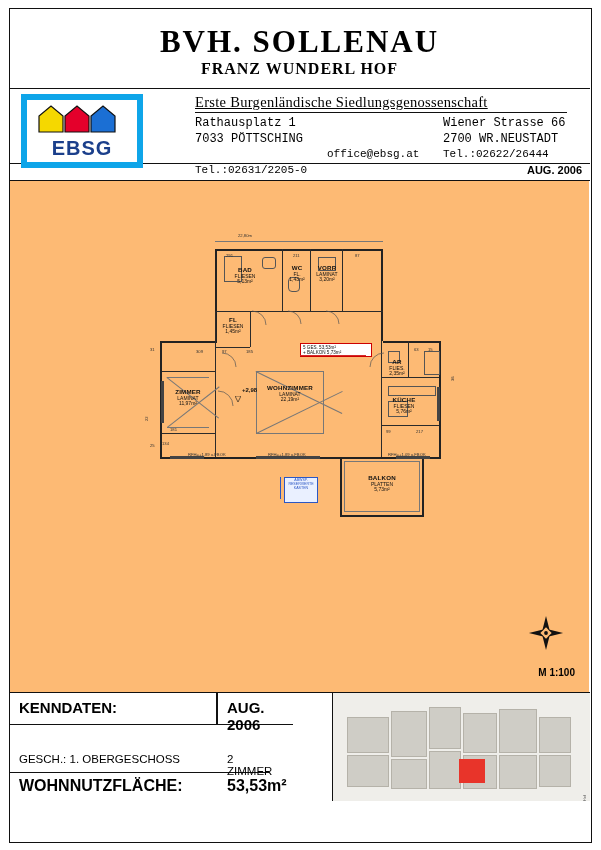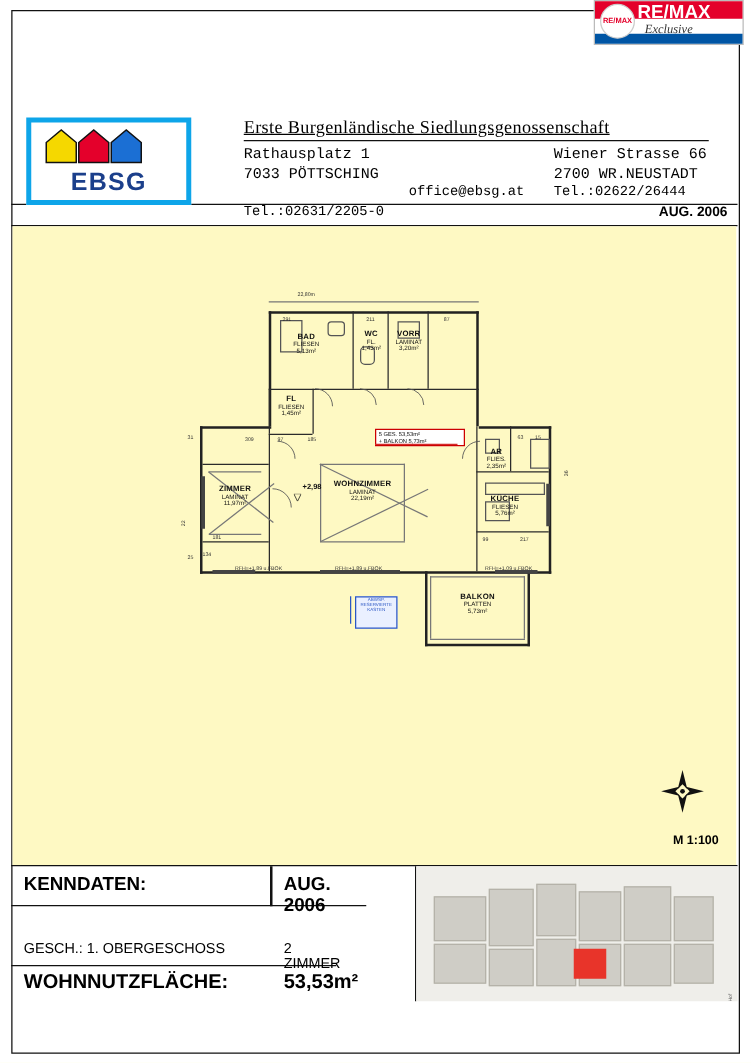--- a/index.html
+++ b/index.html
@@ -15,37 +15,37 @@
     font-size:6px;line-height:26px;text-align:center;color:#e4002b;font-weight:bold;}
   .remax-word{position:absolute;left:34px;top:2px;font-size:15px;font-weight:bold;color:#fff;letter-spacing:0px;line-height:14px;}
   .remax-sub{position:absolute;left:0;top:17px;width:100%;text-align:center;font-size:10px;font-style:italic;color:#333;font-family:"Liberation Serif",serif;}
 
   
   .title-block{position:absolute;left:9px;top:8px;width:581px;height:80px;border-bottom:1.5px solid #111;}
   .title-main{position:absolute;top:16px;width:100%;text-align:center;font-family:"Liberation Serif",serif;font-weight:bold;font-size:31px;letter-spacing:2px;color:#000;}
   .title-sub{position:absolute;top:52px;width:100%;text-align:center;font-family:"Liberation Serif",serif;font-weight:bold;font-size:16px;letter-spacing:1px;color:#000;}
 
   .company-block{position:absolute;left:9px;top:88px;width:581px;height:75px;border-bottom:1.5px solid #111;}
-  .ebsg-logo{position:absolute;left:12px;top:6px;width:110px;height:62px;border:4px solid #0ea5e9;background:#fff;overflow:hidden;padding-left:14px;}
+  .ebsg-logo{position:absolute;left:12px;top:6px;width:110px;height:62px;border:6px solid #0ea5e9;background:#fff;overflow:hidden;}
   .ebsg-roof{position:absolute;left:10px;top:4px;width:88px;height:30px;}
   .ebsg-word{position:absolute;left:0;bottom:2px;width:100%;text-align:center;font-size:20px;font-weight:bold;color:#1b3f8b;font-family:"Liberation Sans",sans-serif;letter-spacing:1px;}
   .co-name{position:absolute;left:186px;top:6px;font-family:"Liberation Serif",serif;font-size:14.5px;letter-spacing:.3px;text-decoration:underline;}
   .co-underline{position:absolute;left:186px;top:24px;width:372px;height:1px;background:#111;}
   .co-l1{position:absolute;left:186px;top:28px;font-family:"Liberation Mono",monospace;font-size:12px;}
   .co-l2{position:absolute;left:186px;top:44px;font-family:"Liberation Mono",monospace;font-size:12px;}
   .co-l3{position:absolute;left:186px;top:76px;font-family:"Liberation Mono",monospace;font-size:11px;}
   .co-r1{position:absolute;left:434px;top:28px;font-family:"Liberation Mono",monospace;font-size:12px;}
   .co-r2{position:absolute;left:434px;top:44px;font-family:"Liberation Mono",monospace;font-size:12px;}
   .co-r3{position:absolute;left:434px;top:60px;font-family:"Liberation Mono",monospace;font-size:11px;}
   .co-mail{position:absolute;left:318px;top:60px;font-family:"Liberation Mono",monospace;font-size:11px;}
   .date-line{position:absolute;left:9px;top:163px;width:581px;height:17px;border-bottom:1.5px solid #111;}
   .date-txt{position:absolute;right:8px;top:1px;font-family:"Liberation Sans",sans-serif;font-weight:bold;font-size:11px;}
 
   
-  .plan{position:absolute;left:10px;top:181px;width:579px;height:511px;background:#fef9c3;overflow:hidden;}
+  .plan{position:absolute;left:10px;top:181px;width:579px;height:511px;background:#fdba74;overflow:hidden;}
   .pl{position:absolute;background:#2b2b2b;}
   .pw{position:absolute;background:#222;}
   .thin{position:absolute;background:#777;}
   .redline{position:absolute;background:#d42a2a;}
   .blueline{position:absolute;background:#2b57c4;}
   .room-lab{position:absolute;text-align:center;color:#111;font-family:"Liberation Sans",sans-serif;line-height:1.05;}
   .rn{font-size:6.2px;font-weight:bold;letter-spacing:.2px;}
   .rm{font-size:5px;}
   .dim{position:absolute;font-size:4.2px;color:#333;font-family:"Liberation Sans",sans-serif;}
   .dimv{position:absolute;font-size:4.2px;color:#333;font-family:"Liberation Sans",sans-serif;transform:rotate(-90deg);transform-origin:left top;}
@@ -73,28 +73,25 @@
   .kp{position:absolute;background:#cfcdc6;border:.7px solid #b5b2a9;}
   .kp-hi{position:absolute;background:#e8342a;}
   .kp-txt{position:absolute;right:4px;bottom:6px;font-size:4px;color:#555;transform:rotate(-90deg);transform-origin:right bottom;}
 </style>
 </head>
 <body>
 
 <div class="sheet">
   <div class="frame"></div>
 
-  <div class="remax">
-    <div class="remax-bar-top"></div>
-    <div class="remax-bar-bottom"></div>
-    <div class="remax-balloon">RE/MAX</div>
-    <div class="remax-word">RE/MAX</div>
-    <div class="remax-sub">Exclusive</div>
-  </div>
-
+
+  <div class="title-block">
+    <div class="title-main">BVH. SOLLENAU</div>
+    <div class="title-sub">FRANZ WUNDERL HOF</div>
+  </div>
 
   <div class="company-block">
     <div class="ebsg-logo">
       <svg class="ebsg-roof" viewBox="0 0 88 30">
         <polygon points="2,28 2,12 14,2 26,12 26,28" fill="#f5d800" stroke="#111" stroke-width="1.2"></polygon>
         <polygon points="28,28 28,12 40,2 52,12 52,28" fill="#e4002b" stroke="#111" stroke-width="1.2"></polygon>
         <polygon points="54,28 54,12 66,2 78,12 78,28" fill="#1b6fd4" stroke="#111" stroke-width="1.2"></polygon>
       </svg>
       <div class="ebsg-word">EBSG</div>
     </div>

